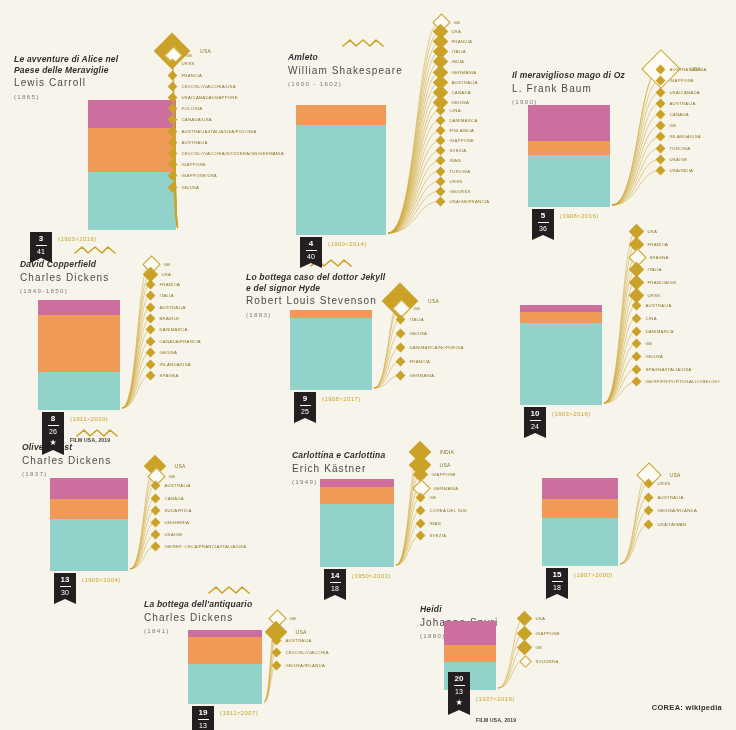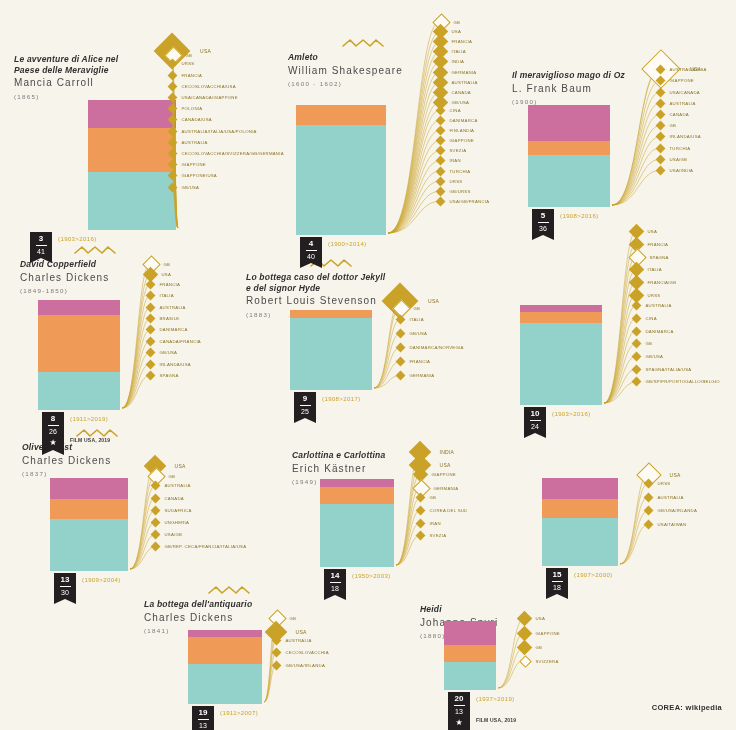--- a/index.html
+++ b/index.html
@@ -90,21 +90,21 @@
   <div id="books-layer">
       <div class="book" style="left: 14px; top: 40px; width: 150px;">
         <div class="squiggle">
           <svg width="42" height="10" viewBox="0 0 42 10">
             <path d="M1 8 Q8 1 14 7 Q21 1 28 7 Q34 1 41 8" fill="none" stroke="#c9a227" stroke-width="1.6" stroke-linecap="round" stroke-linejoin="round" opacity="0"></path>
           </svg>
         </div>
         <div class="titles">
           <div class="b-title">Le avventure di Alice nel</div>
           <div class="b-title">Paese delle Meraviglie</div>
-          <div class="b-author">Mancia Carroll</div>
+          <div class="b-author">Lewis Carroll</div>
           <div class="b-years">(1865)</div>
         </div>
       </div>
       <div class="bar" style="position: absolute; left: 88px; top: 100px; width: 88px; height: 130px;">
         <div class="seg pink" style="height: 28px;"></div>
         <div class="seg orange" style="height: 44px;"></div>
         <div class="seg teal" style="height: 58px;"></div>
       </div>
       <div class="badge" style="left: 30px; top: 232px;">
         <div class="num">3</div>
@@ -865,21 +865,21 @@
           <div class="b-title">Heidi</div>
           <div class="b-author">Johanna Spyri</div>
           <div class="b-years">(1880)</div>
         </div>
       </div>
       <div class="bar" style="position: absolute; left: 444px; top: 621px; width: 52px; height: 69px;">
         <div class="seg pink" style="height: 24px;"></div>
         <div class="seg orange" style="height: 17px;"></div>
         <div class="seg teal" style="height: 28px;"></div>
       </div>
-      <div class="badge" style="left: 448px; top: 692px;">
+      <div class="badge" style="left: 448px; top: 672px;">
         <div class="num">20</div>
         <div class="rule"></div>
         <div class="den">13</div>
         <div class="star">★</div>
       </div>
       <div class="range" style="left: 476px; top: 696px;">(1937&gt;2019)</div>
       <div class="filmnote" style="left: 476px; top: 717px;">FILM USA, 2019</div>
       <svg class="links" width="736" height="730" style="left: 0px; top: 0px;">
         <path d="M498,688 C512.3,688 512.3,618.5 524,618.5"></path>
         <path d="M498,688 C512.3,688 512.3,633 524,633"></path>

